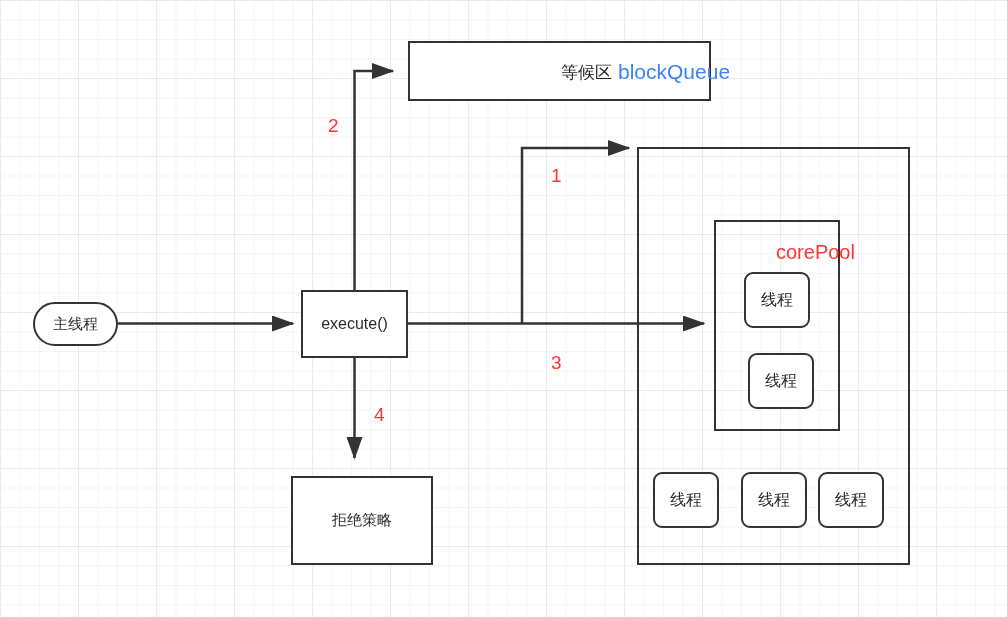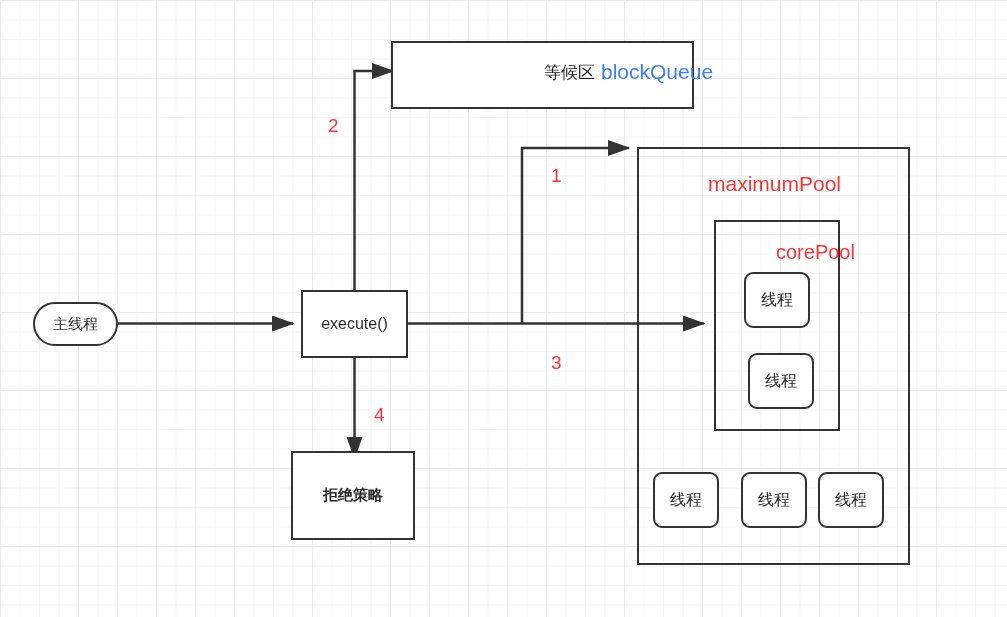--- a/index.html
+++ b/index.html
@@ -116,31 +116,30 @@
   </svg>
 
   <div class="node stadium" style="left:33px; top:302px; width:85px; height:44px;">
     <span class="txt-main">主线程</span>
   </div>
 
   <div class="node" style="left:301px; top:290px; width:107px; height:68px;">
     <span class="txt-exec">execute()</span>
   </div>
 
-  <div class="node" style="left:391px; top:41px; width:303px; height:68px;">
+  <div class="node" style="left:408px; top:41px; width:303px; height:60px;">
     <span class="bq-text bq-cn" style="left:151px; top:21px;">等候区</span>
     <span class="bq-text bq-en" style="left:208px; top:18px;">blockQueue</span>
   </div>
 
-  <div class="node" style="left:291px; top:451px; width:124px; height:89px;font-weight:bold;">
+  <div class="node" style="left:291px; top:476px; width:142px; height:89px;">
     <span class="txt-cn">拒绝策略</span>
   </div>
 
   <div class="node pool" style="left:637px; top:147px; width:273px; height:418px;">
-    <span class="pool-title maxpool-title" style="left:69px; top:24px;">maximumPool</span>
 
     <div class="node pool" style="left:75px; top:71px; width:126px; height:211px;">
       <span class="pool-title corepool-title" style="left:26px; top:20px;margin-left:34px;">corePool</span>
 
       <div class="node rounded" style="left:28px; top:50px; width:66px; height:56px;">
         <span class="txt-thread">线程</span>
       </div>
 
       <div class="node rounded" style="left:32px; top:131px; width:66px; height:56px;">
         <span class="txt-thread">线程</span>

